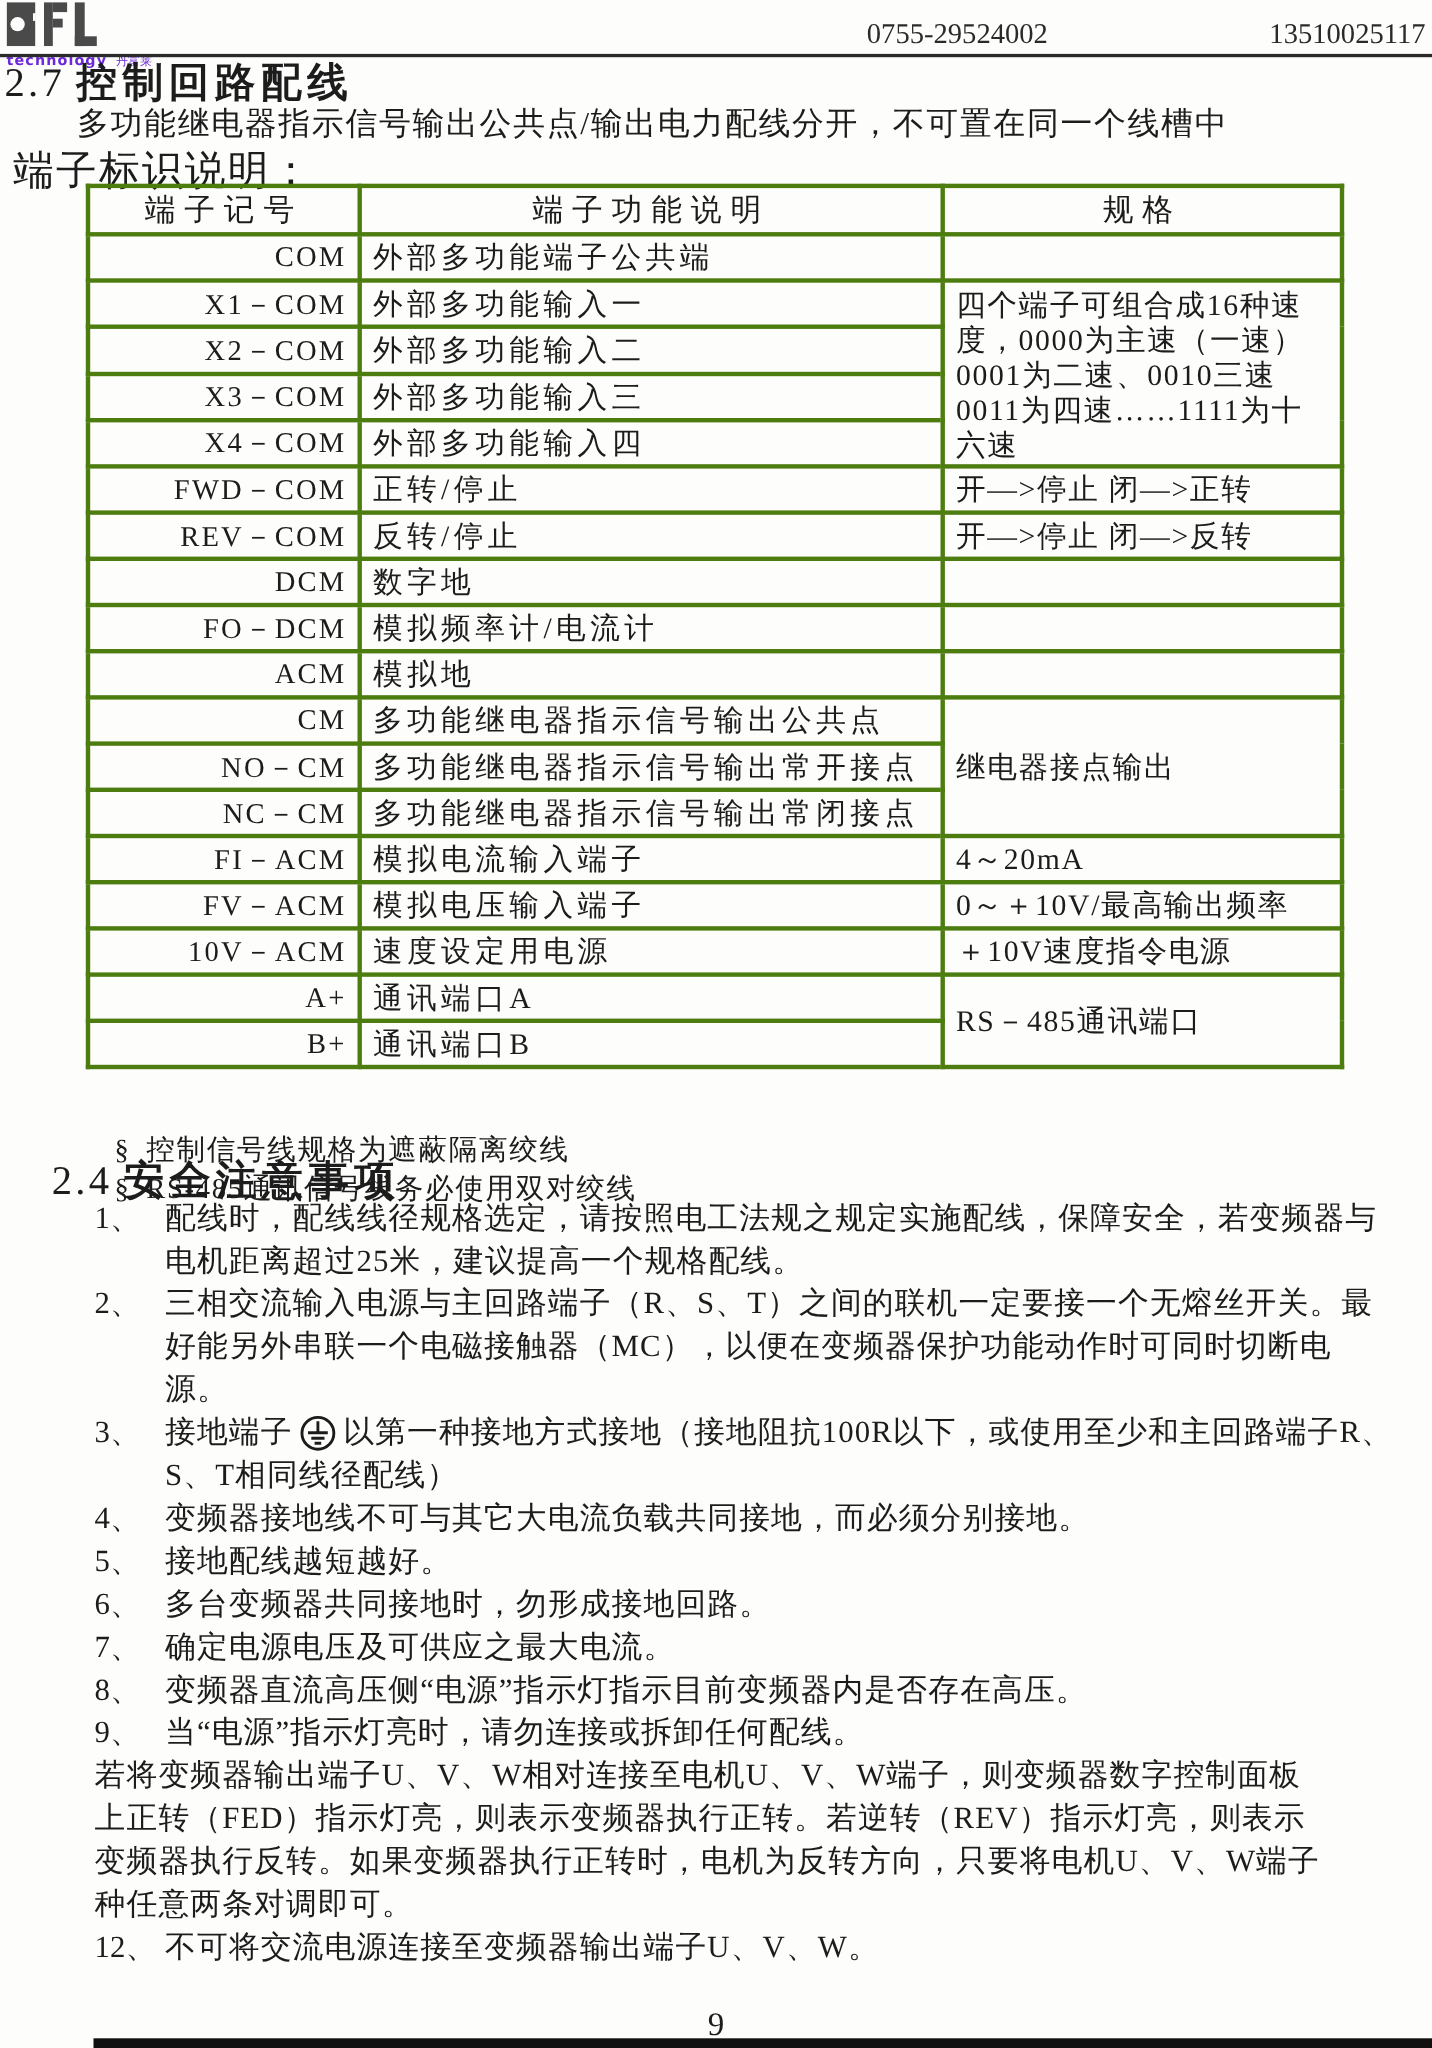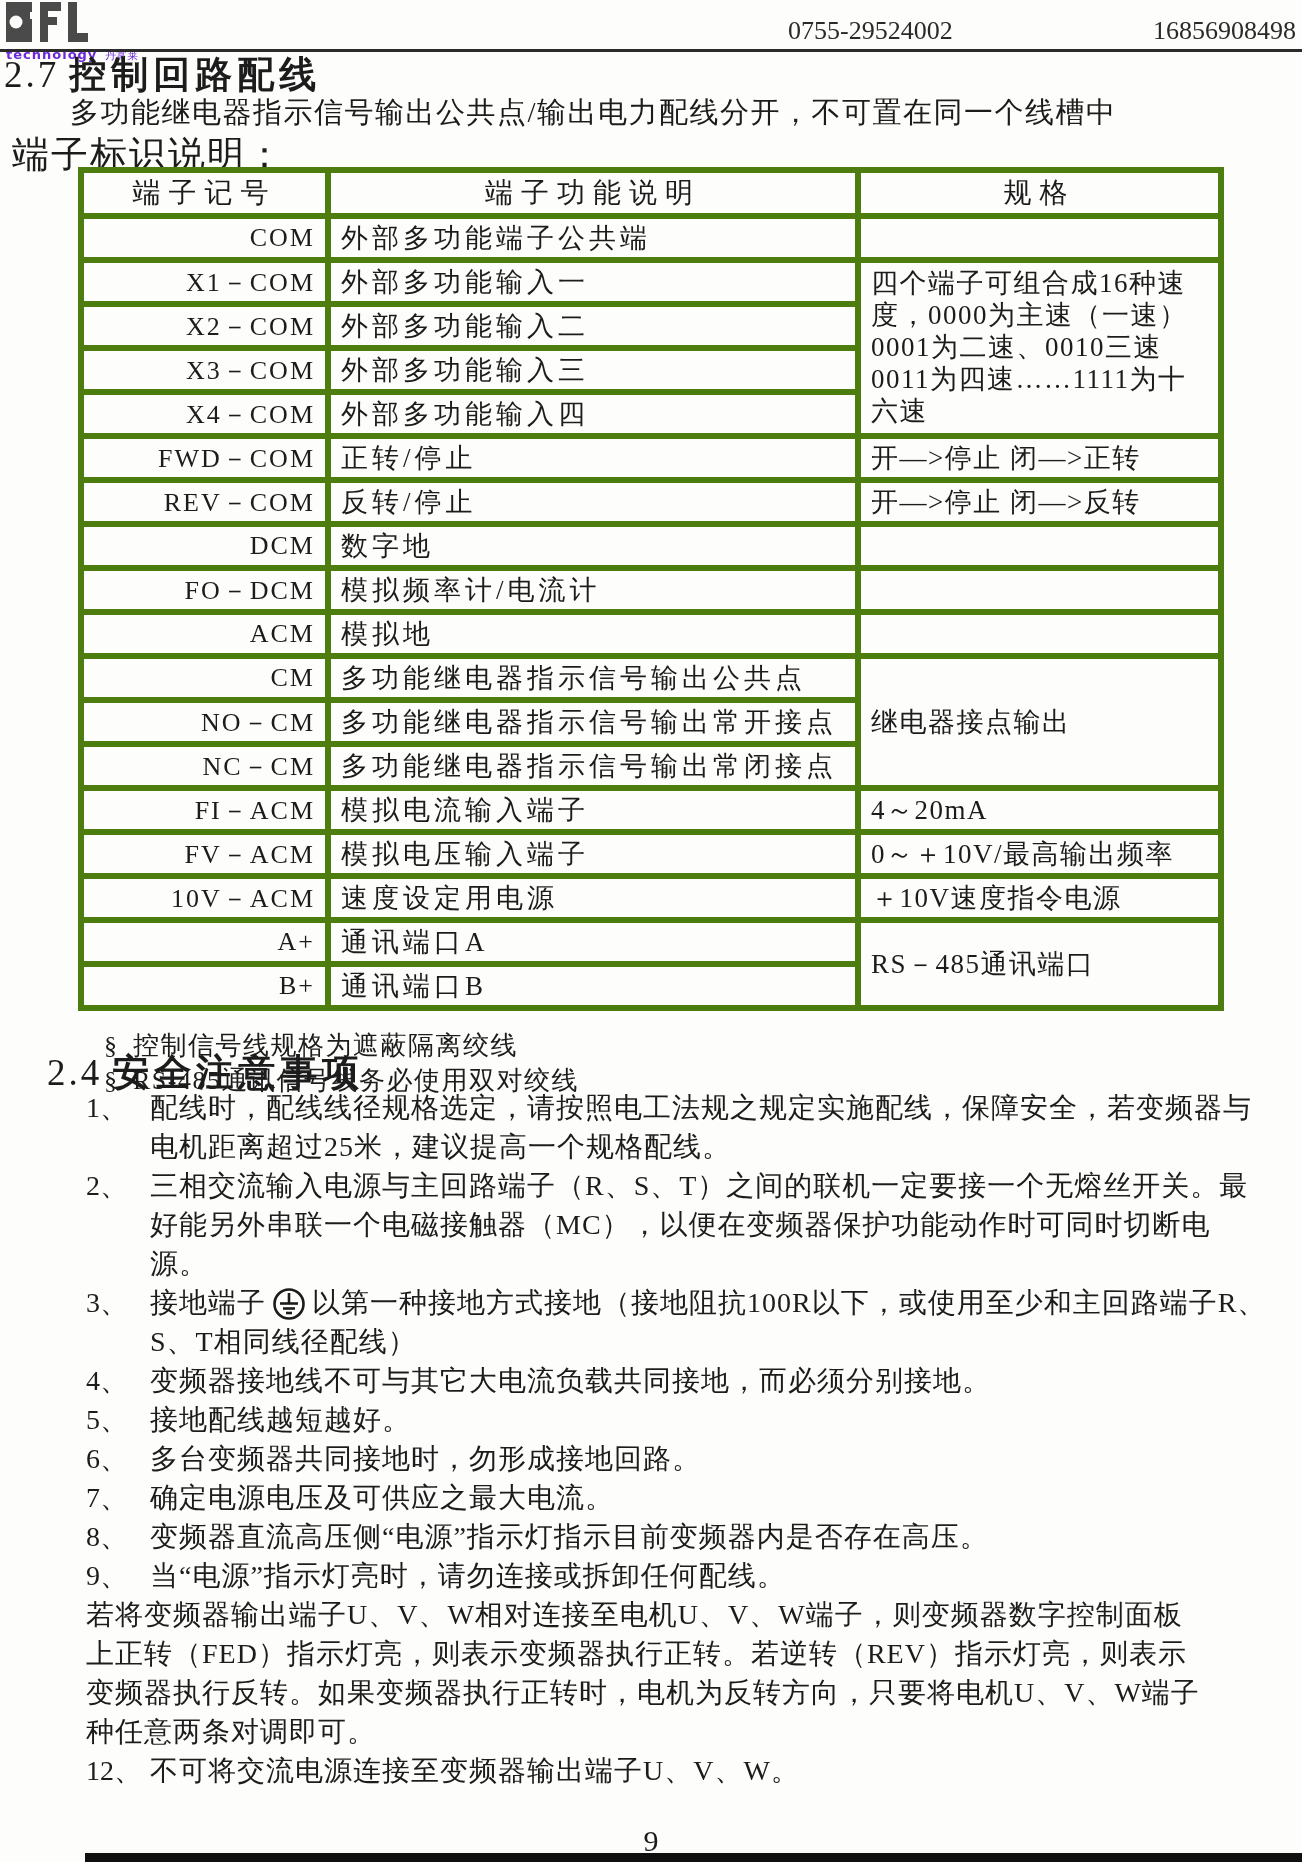--- a/index.html
+++ b/index.html
@@ -22,21 +22,21 @@
   .sec-heading .sec-title{font-family:"Liberation Sans",sans-serif;font-weight:bold;
     letter-spacing:5px;margin-left:10px;}
   #sec27-heading{top:50px;left:4px;}
   #sec24-heading{top:1048px;left:14px;margin-left:33px;}
   
   .intro{position:absolute;top:93px;left:70px;font-size:29px;letter-spacing:1.5px;white-space:nowrap;}
   .table-label{position:absolute;top:130px;left:12px;font-size:37px;letter-spacing:2px;}
   
   table.term{position:absolute;top:167px;left:78px;border-collapse:collapse;
     table-layout:fixed;width:1140px;}
-  table.term th,table.term td{border:6px solid #4d7c0f;padding:1px 10px;}
+  table.term th,table.term td{border:4px solid #4d7c0f;padding:1px 10px;}
   table.term th{height:37px;font-weight:normal;font-size:28px;text-align:center;letter-spacing:8px;}
   td.code{height:36px;font-size:26px;letter-spacing:2px;padding-left:14px;text-align:right;}
   td.desc{font-size:27px;letter-spacing:4px;padding-left:16px;}
   td.spec{font-size:27px;letter-spacing:1.5px;vertical-align:middle;line-height:32px;}
   td.spec.top{vertical-align:top;padding-top:4px;}
   
   .notes{position:absolute;top:1028px;left:104px;font-size:26px;line-height:35px;}
   .note .bullet{margin-right:16px;}
   .note .note-text{letter-spacing:1.5px;}
   
@@ -63,21 +63,21 @@
     <rect x="62" y="0" width="9" height="40" fill="#4a4a4a"></rect>
     <rect x="62" y="31" width="20" height="9" fill="#4a4a4a"></rect>
   </svg>
   <div class="logo-sub">
     <span class="en">technology</span>
     <span class="cn">丹富莱</span>
   </div>
 </div>
 <div class="phones">
   <span>0755-29524002</span>
-  <span>16856908498</span>
+  <span>13510025117</span>
 </div>
 <div class="header-rule"></div>
 
 <div class="sec-heading" id="sec27-heading">
   <span class="sec-num">2.7</span><span class="sec-title">控制回路配线</span>
 </div>
 <div class="intro">多功能继电器指示信号输出公共点/输出电力配线分开，不可置在同一个线槽中</div>
 <div class="table-label">端子标识说明：</div>
 
 <table class="term">

